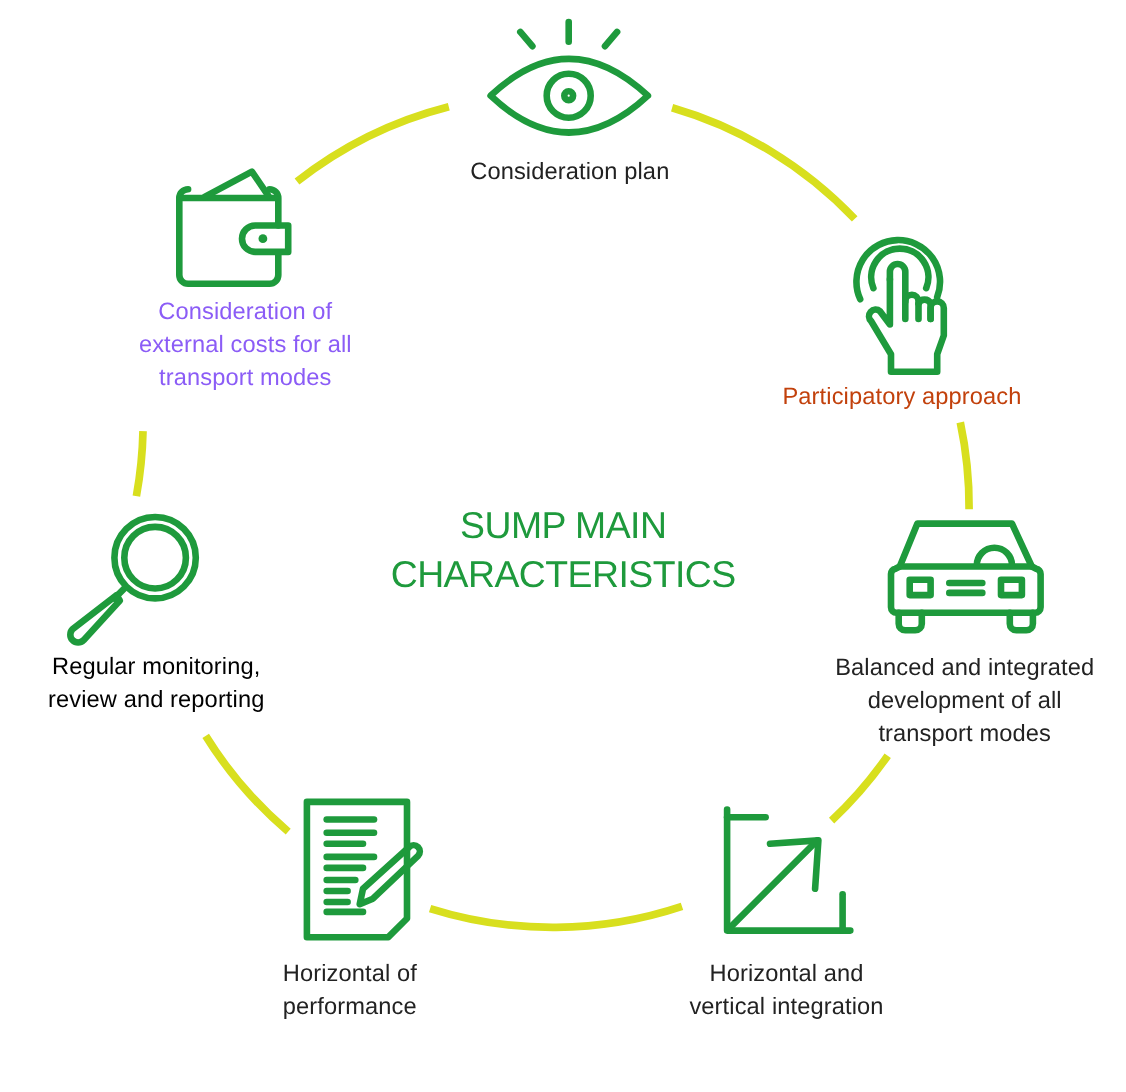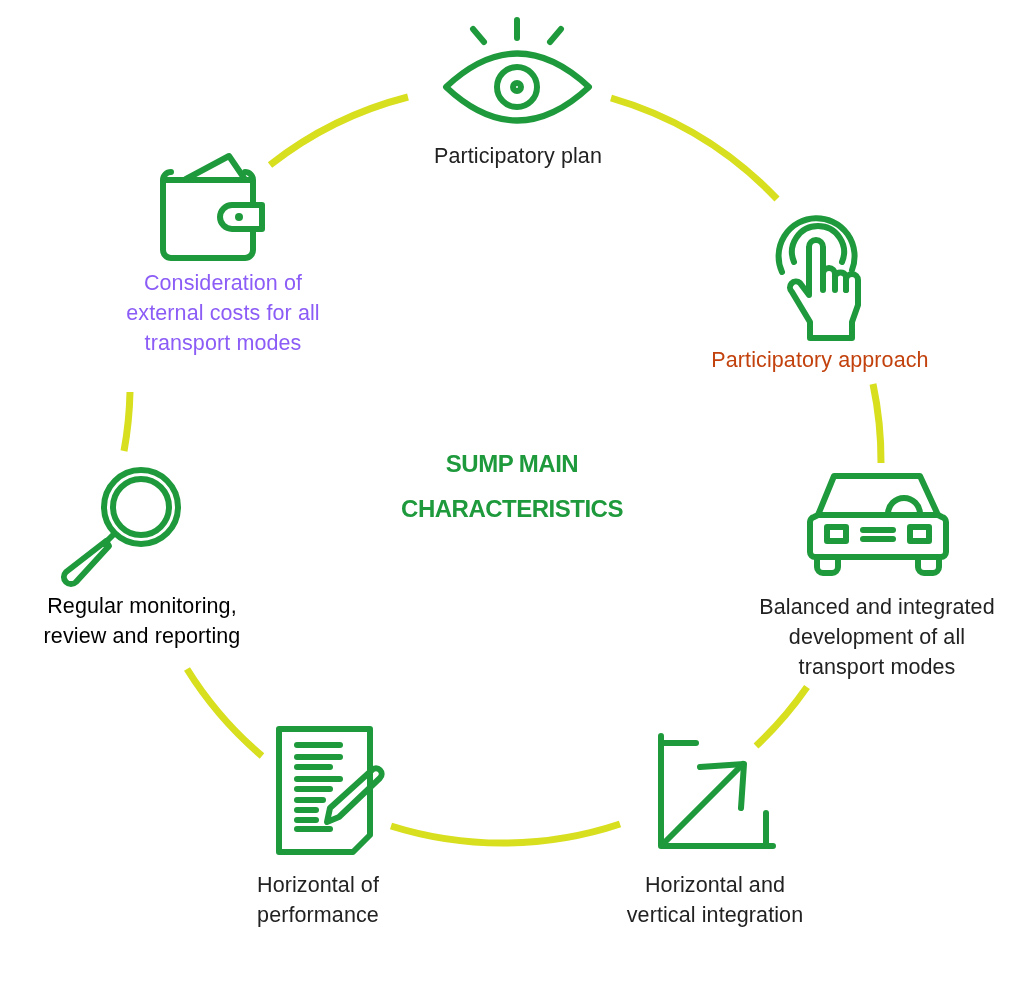--- a/index.html
+++ b/index.html
@@ -6,22 +6,22 @@
   body { width: 1024px; height: 993px; position: relative; overflow: hidden;
          font-family: "Liberation Sans", "DejaVu Sans", sans-serif; }
   #stage { position: absolute; left: 0; top: 0; width: 1024px; height: 993px; }
   svg#diagram { position: absolute; left: 0; top: 0; }
   .arc { fill: none; stroke: #d8df1e; stroke-width: 7; stroke-linecap: butt; }
   .ico { fill: none; stroke: #1e9a3c; stroke-width: 6; stroke-linecap: round; stroke-linejoin: round; }
   .ico-fill { fill: #1e9a3c; stroke: none; }
   .label { position: absolute; color: #222; font-size: 21.5px; line-height: 30px;
            text-align: center; white-space: nowrap; font-weight: 300; letter-spacing: 0.1px; }
   .label div { display: block; }
-  .title { position: absolute; left: 312px; top: 441px; width: 400px; text-align: center;
-           color: #1e9a3c; font-weight: bold; font-size: 24px; line-height: 45px; letter-spacing: -0.5px; }
+  .title { position: absolute; left: 312px; top: 456px; width: 400px; text-align: center;
+           color: #1e9a3c; font-weight: normal; font-size: 34px; line-height: 45px; letter-spacing: -0.5px; }
 </style>
 </head>
 <body>
 
 <div id="stage">
 
   <svg id="diagram" width="1024" height="993" viewBox="0 0 1024 993">
 
     <g>
       <path class="arc" d="M 611 98 A 372 372 0 0 1 777 199" style="stroke: rgb(216, 223, 30);"></path>
@@ -101,21 +101,21 @@
       <circle class="ico-fill" cx="239" cy="217" r="4" style="fill: rgb(30, 154, 60);"></circle>
     </g>
   </svg>
 
   <div class="title" style="color: rgb(30, 154, 60);">
     <div>SUMP MAIN</div>
     <div>CHARACTERISTICS</div>
   </div>
 
   <div class="label" style="left: 318px; top: 141px; width: 400px; color: rgb(34, 34, 34);">
-    <div>Participatory plan</div>
+    <div>Consideration plan</div>
   </div>
 
   <div class="label" style="left: 680px; top: 345px; width: 280px; color: #c2410c;">
     <div>Participatory approach</div>
   </div>
 
   <div class="label" style="left: 727px; top: 592px; width: 300px; color: rgb(34, 34, 34);">
     <div>Balanced and integrated</div>
     <div>development of all</div>
     <div>transport modes</div>

